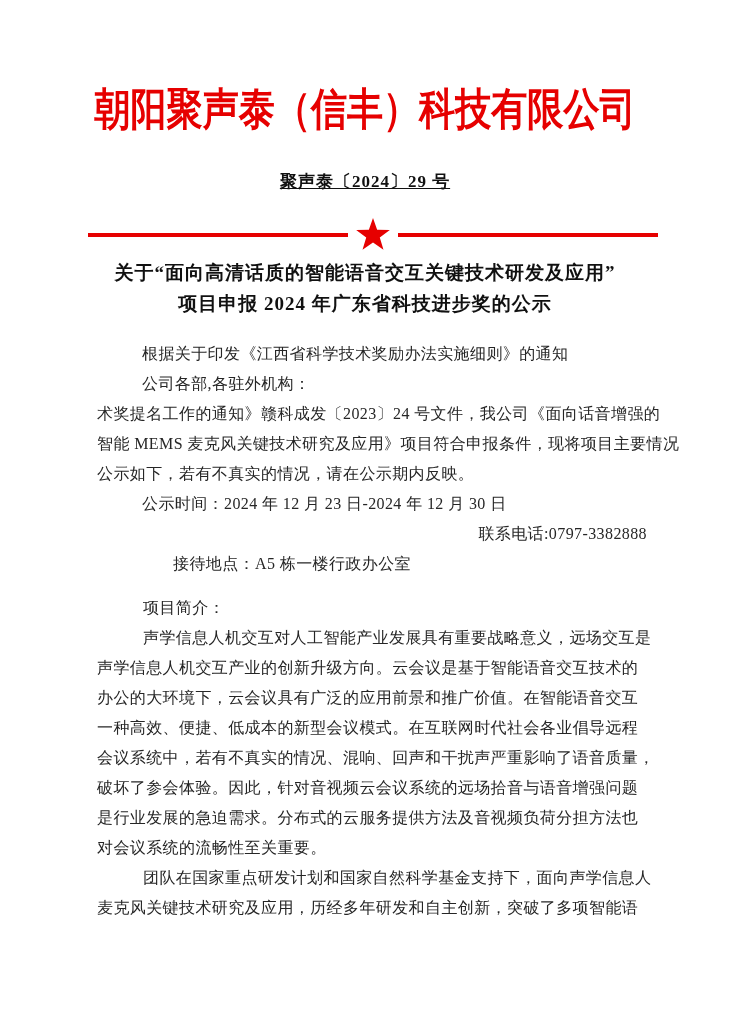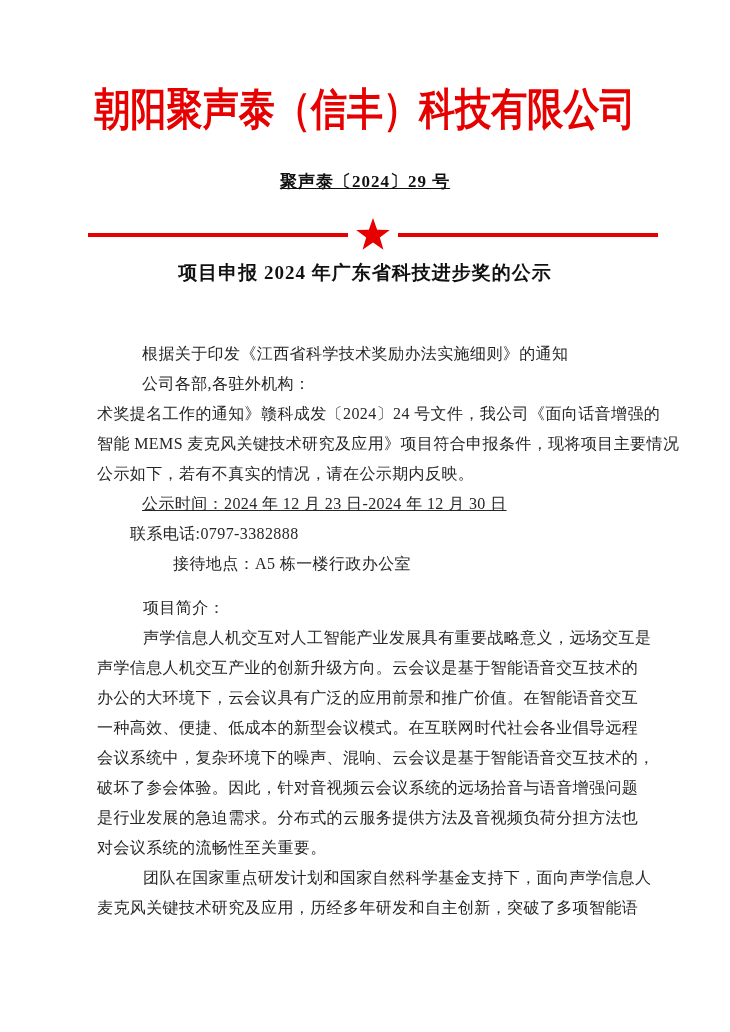--- a/index.html
+++ b/index.html
@@ -104,38 +104,39 @@
 
   <div class="red-rule">
     <span class="seg"></span>
     <svg class="star" viewBox="0 0 34 32" aria-hidden="true">
       <polygon fill="#e60000" points="17,0 20.9,11 32.9,11.3 23.4,18.4 26.9,29.9 17,23.1 7.1,29.9 10.6,18.4 1.1,11.3 13.1,11"></polygon>
     </svg>
     <span class="seg"></span>
   </div>
 
   <div class="headline">
+    <div>关于“面向高清话质的智能语音交互关键技术研发及应用”</div>
     <div>项目申报 2024 年广东省科技进步奖的公示</div>
   </div>
 
   <div class="doc-body">
       <div class="body-line" style="padding-left: 45px;">根据关于印发《江西省科学技术奖励办法实施细则》的通知</div>
       <div class="body-line" style="padding-left: 45px;">公司各部,各驻外机构：</div>
-      <div class="body-line">术奖提名工作的通知》赣科成发〔2024〕24 号文件，我公司《面向话音增强的</div>
+      <div class="body-line">术奖提名工作的通知》赣科成发〔2023〕24 号文件，我公司《面向话音增强的</div>
       <div class="body-line">智能 MEMS 麦克风关键技术研究及应用》项目符合申报条件，现将项目主要情况</div>
       <div class="body-line">公示如下，若有不真实的情况，请在公示期内反映。</div>
-      <div class="body-line" style="padding-left: 45px; text-decoration: underline;">公示时间：2024 年 12 月 23 日-2024 年 12 月 30 日</div>
-      <div class="body-line" style="padding-left: 33px;">联系电话:0797-3382888</div>
+      <div class="body-line" style="padding-left: 45px;">公示时间：2024 年 12 月 23 日-2024 年 12 月 30 日</div>
+      <div class="body-line" style="padding-left: 33px; text-align: right;">联系电话:0797-3382888</div>
       <div class="body-line" style="padding-left: 76px;">接待地点：A5 栋一楼行政办公室</div>
       <div class="body-line" style="padding-left: 46px; margin-top: 14px;">项目简介：</div>
       <div class="body-line" style="padding-left: 46px;">声学信息人机交互对人工智能产业发展具有重要战略意义，远场交互是</div>
       <div class="body-line">声学信息人机交互产业的创新升级方向。云会议是基于智能语音交互技术的</div>
       <div class="body-line">办公的大环境下，云会议具有广泛的应用前景和推广价值。在智能语音交互</div>
       <div class="body-line">一种高效、便捷、低成本的新型会议模式。在互联网时代社会各业倡导远程</div>
-      <div class="body-line">会议系统中，复杂环境下的噪声、混响、云会议是基于智能语音交互技术的，</div>
+      <div class="body-line">会议系统中，若有不真实的情况、混响、回声和干扰声严重影响了语音质量，</div>
       <div class="body-line">破坏了参会体验。因此，针对音视频云会议系统的远场拾音与语音增强问题</div>
       <div class="body-line">是行业发展的急迫需求。分布式的云服务提供方法及音视频负荷分担方法也</div>
       <div class="body-line">对会议系统的流畅性至关重要。</div>
       <div class="body-line" style="padding-left: 46px;">团队在国家重点研发计划和国家自然科学基金支持下，面向声学信息人</div>
       <div class="body-line">麦克风关键技术研究及应用，历经多年研发和自主创新，突破了多项智能语</div>
     </div>
 
 </div>
 
 </body></html>

